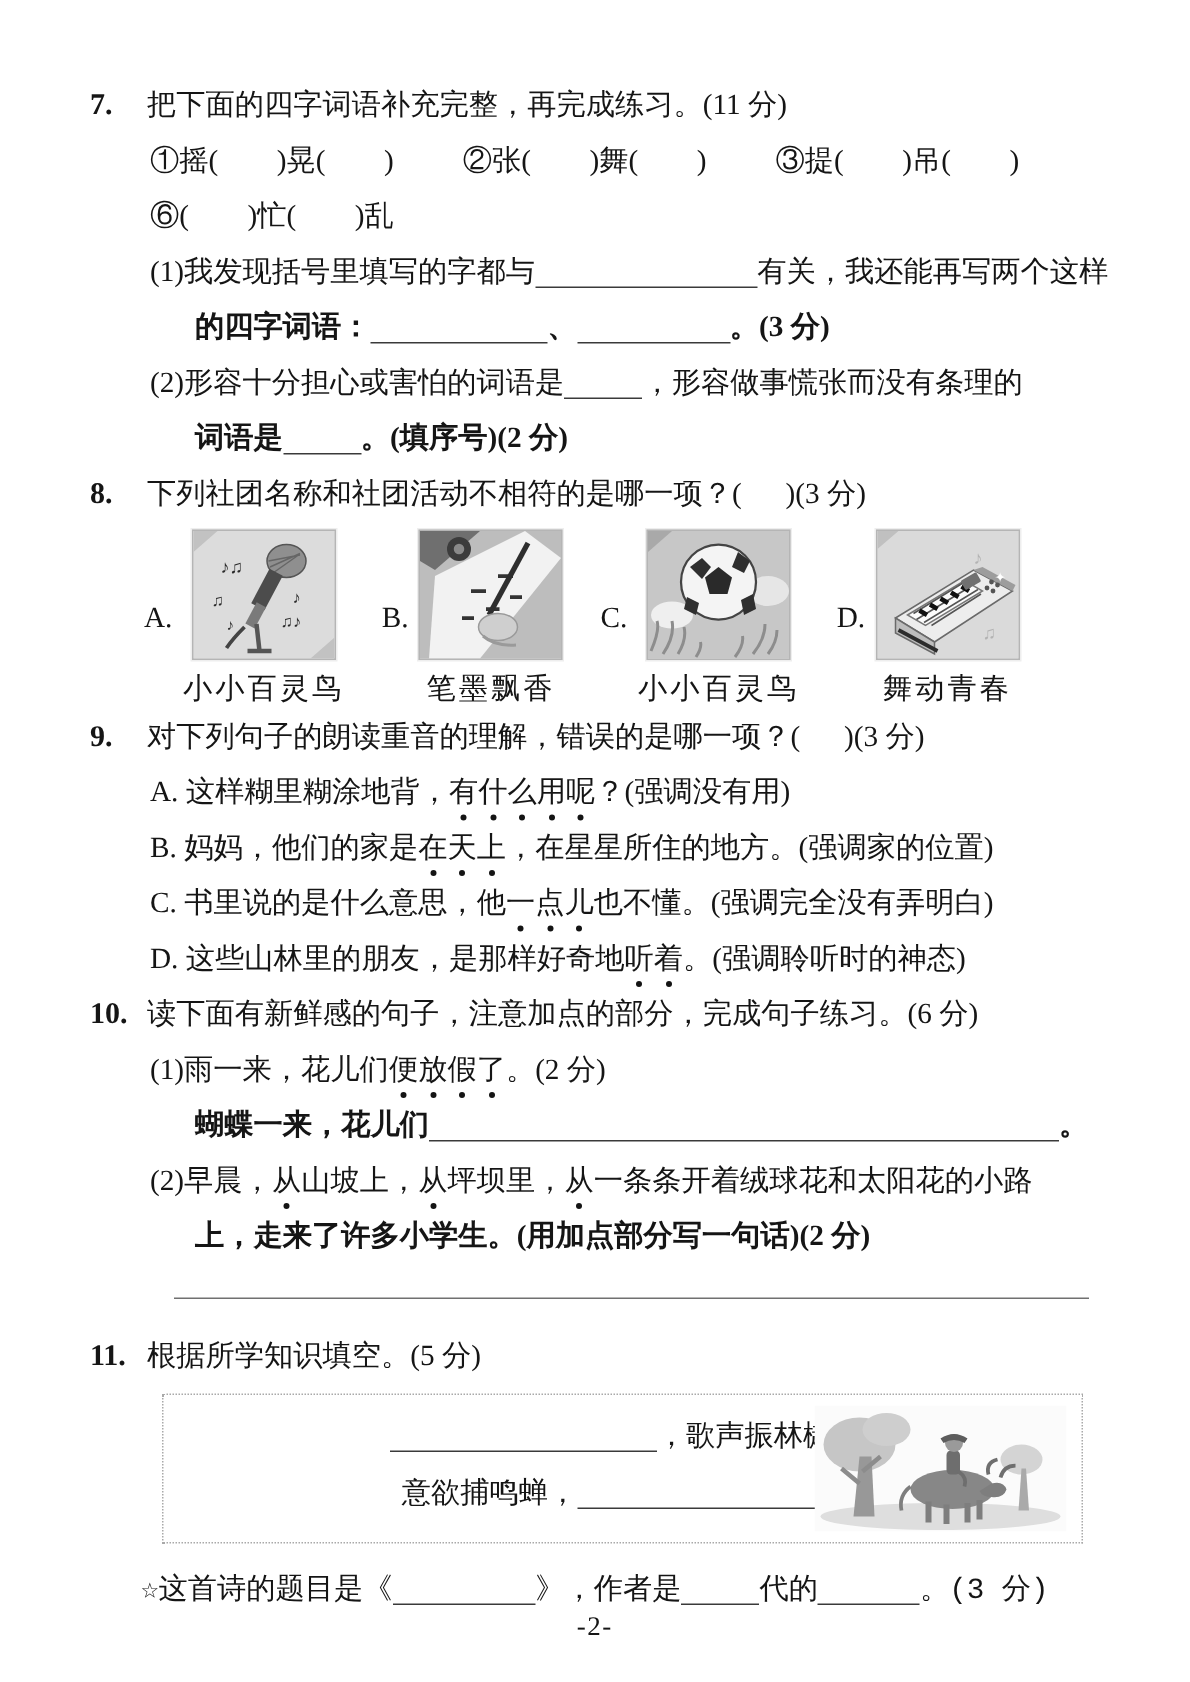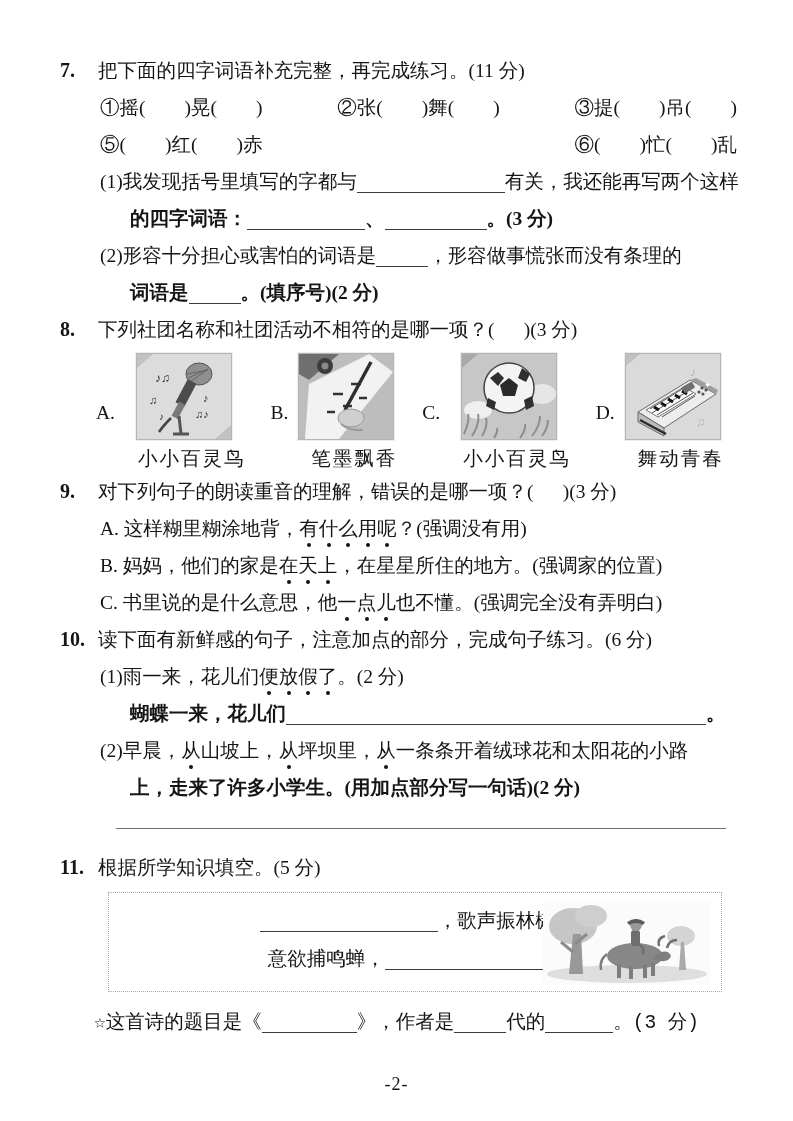--- a/index.html
+++ b/index.html
@@ -6,32 +6,32 @@
   body{
     width:793px;height:1121px;background:#ffffff;color:#151515;
     font-family:"Liberation Serif","DejaVu Serif",serif;
     overflow:hidden;position:relative;
   }
   .page{box-sizing:border-box;width:793px;height:1121px;padding:52px 56px 0 60px;position:relative;}
   .line{height:37px;line-height:37px;font-size:19.5px;white-space:pre;}
   .qnum{font-weight:700;display:inline-block;width:38px;font-size:20px;}
   .ind1{padding-left:40px;}
   .ind2{padding-left:70px;font-weight:bold;}
-  .row{display:flex;gap:46px;justify-content:space-between;}
+  .row{display:flex;gap:46px;}
   .blank{display:inline-block;border-bottom:1.4px solid #3a3a3a;height:20px;vertical-align:-5px;}
   .dot{display:inline-block;position:relative;line-height:1.2;}
   .dot::after{content:"";position:absolute;width:4px;height:4px;border-radius:50%;background:#141414;left:50%;transform:translateX(-50%);bottom:-7px;}
   
   .opts{display:flex;margin-left:36px;margin-top:5px;gap:25px;height:120px;align-items:flex-start;}
   .opt{display:flex;align-items:center;gap:7px;}
   .opt-letter{font-size:19.5px;}
   .optcol{display:flex;flex-direction:column;align-items:center;gap:5px;}
   .optimg{width:94px;height:85px;border:1px solid #b5b5b5;background:#dcdcdc;box-shadow:0 0 0 1px #eee;}
   .optimg svg{display:block;}
-  .optlabel{font-size:19.5px;letter-spacing:2px;margin-left:16px;}
+  .optlabel{font-size:19.5px;letter-spacing:2px;}
   
   .answer-rule{margin-left:56px;margin-top:2px;width:610px;height:20px;border-bottom:1.6px solid #707070;}
   
   .q11box{box-sizing:border-box;margin-left:48px;margin-top:6px;width:614px;height:100px;
     border:1.5px dotted #a9a9a9;padding:9px 12px 9px 16px;position:relative;text-align:center;}
   .q11box .line{height:38px;line-height:38px;}
   .sceneimg{position:absolute;right:10px;top:7px;width:168px;height:84px;}
   .starline{padding-left:34px;margin-top:13px;font-family:Liberation Mono, monospace;}
   .footer{position:absolute;left:0;right:0;bottom:26px;text-align:center;font-size:18px;letter-spacing:1px;}
 </style>
@@ -40,21 +40,20 @@
 
 <div class="page">
 
   <div class="line"><span class="qnum">7.</span><span>把下面的四字词语补充完整，再完成练习。(11 分)</span></div>
   <div class="line ind1 row">
     <span>①摇(        )晃(        )</span>
     <span>②张(        )舞(        )</span>
     <span>③提(        )吊(        )</span>
   </div>
   <div class="line ind1 row">
-    <span>⑤(        )红(        )赤</span>
     <span>⑥(        )忙(        )乱</span>
   </div>
   <div class="line ind1">(1)我发现括号里填写的字都与<span class="blank" style="width: 148px;"></span>有关，我还能再写两个这样</div>
   <div class="line ind2">的四字词语：<span class="blank" style="width: 118px;"></span>、<span class="blank" style="width: 102px;"></span>。(3 分)</div>
   <div class="line ind1">(2)形容十分担心或害怕的词语是<span class="blank" style="width: 52px;"></span>，形容做事慌张而没有条理的</div>
   <div class="line ind2">词语是<span class="blank" style="width: 52px;"></span>。(填序号)(2 分)</div>
 
   <div class="line"><span class="qnum">8.</span><span>下列社团名称和社团活动不相符的是哪一项？(      )(3 分)</span></div>
   <div class="opts">
     <div class="opt">
@@ -148,20 +147,21 @@
         </div>
         <span class="optlabel">舞动青春</span>
       </div>
     </div>
   </div>
 
   <div class="line"><span class="qnum">9.</span><span>对下列句子的朗读重音的理解，错误的是哪一项？(      )(3 分)</span></div>
   <div class="line ind1">A. 这样糊里糊涂地背，<span class="dot">有</span><span class="dot">什</span><span class="dot">么</span><span class="dot">用</span><span class="dot">呢</span>？(强调没有用)</div>
   <div class="line ind1">B. 妈妈，他们的家是<span class="dot">在</span><span class="dot">天</span><span class="dot">上</span>，在星星所住的地方。(强调家的位置)</div>
   <div class="line ind1">C. 书里说的是什么意思，他<span class="dot">一</span><span class="dot">点</span><span class="dot">儿</span>也不懂。(强调完全没有弄明白)</div>
+  <div class="line ind1">D. 这些山林里的朋友，是那样好奇地<span class="dot">听</span><span class="dot">着</span>。(强调聆听时的神态)</div>
 
   <div class="line"><span class="qnum">10.</span><span>读下面有新鲜感的句子，注意加点的部分，完成句子练习。(6 分)</span></div>
   <div class="line ind1">(1)雨一来，花儿们<span class="dot">便</span><span class="dot">放</span><span class="dot">假</span><span class="dot">了</span>。(2 分)</div>
   <div class="line ind2">蝴蝶一来，花儿们<span class="blank" style="width: 420px;"></span>。</div>
   <div class="line ind1">(2)早晨，<span class="dot">从</span>山坡上，<span class="dot">从</span>坪坝里，<span class="dot">从</span>一条条开着绒球花和太阳花的小路</div>
   <div class="line ind2">上，走来了许多小学生。(用加点部分写一句话)(2 分)</div>
   <div class="answer-rule"></div>
 
   <div class="line" style="margin-top:20px;"><span class="qnum">11.</span><span>根据所学知识填空。(5 分)</span></div>
   <div class="q11box">

